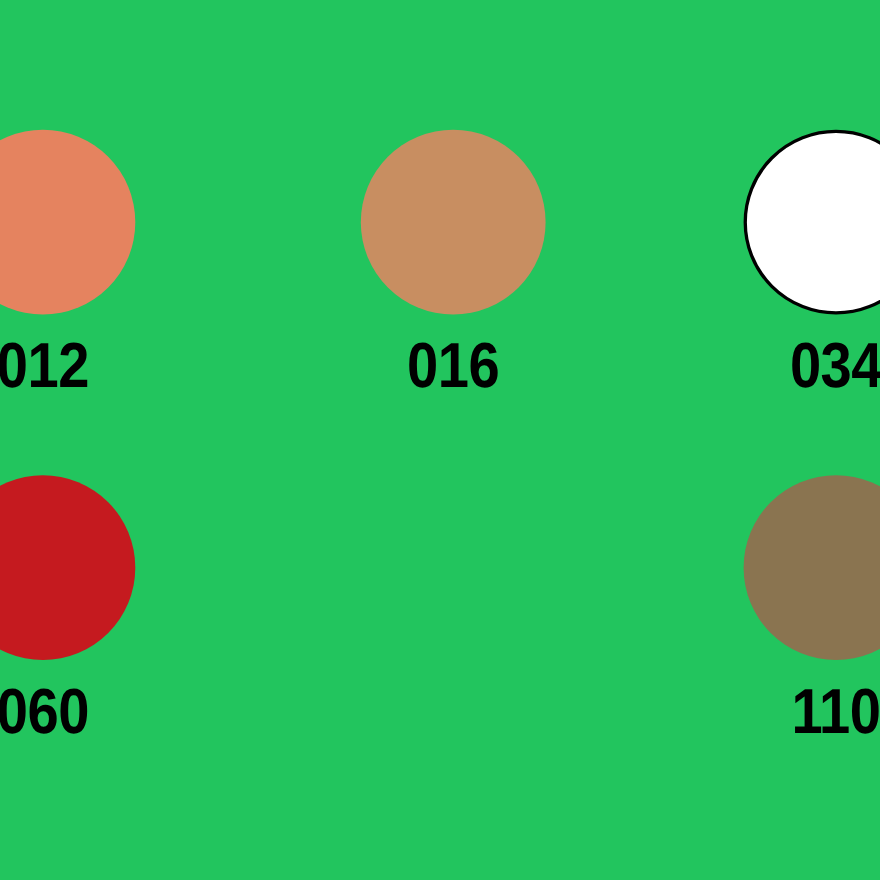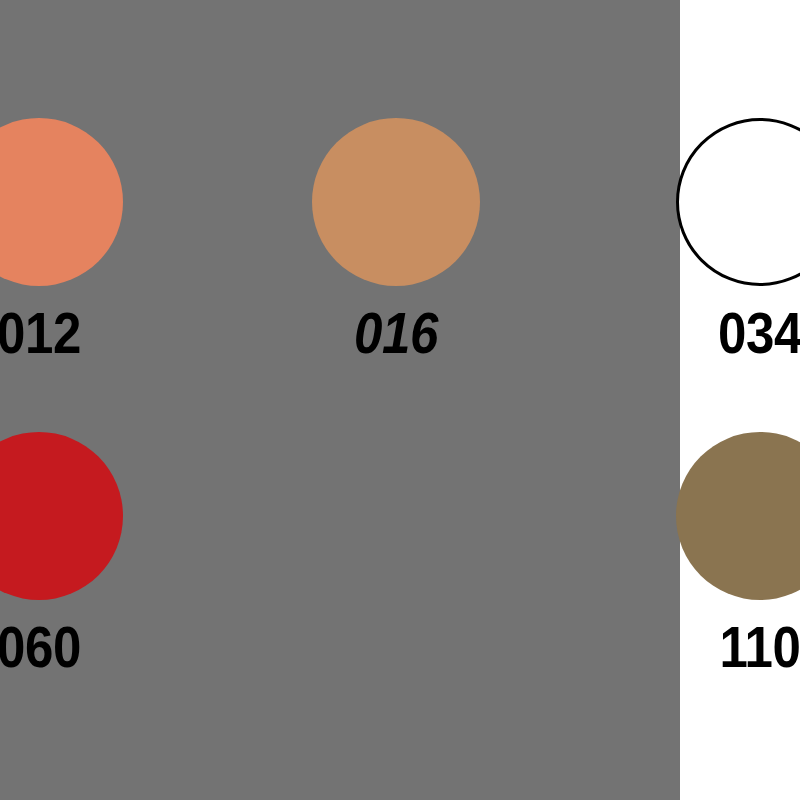--- a/index.html
+++ b/index.html
@@ -11,34 +11,34 @@
   body {
     width: 800px;
     height: 800px;
     overflow: hidden;
     font-family: "Liberation Sans", sans-serif;
     -webkit-font-smoothing: antialiased;
   }
 
   #swatch-board {
     position: relative;
-    width: 680px;
+    width: 800px;
     height: 800px;
-    background: #737373;
+    background: #22c55e;
   }
 
   .swatch-cell {
     position: absolute;
     width: 266px;
     height: 300px;
   }
 
   
   .col-0 { left: -94px; }
-  .col-1 { left: 263px; font-style: italic; }
+  .col-1 { left: 279px; }
   .col-2 { left: 627px; }
 
   .row-0 { top: 118px; }
   .row-1 { top: 432px; }
 
   .swatch-disc {
     position: absolute;
     top: 0;
     left: 50%;
     transform: translateX(-50%);

